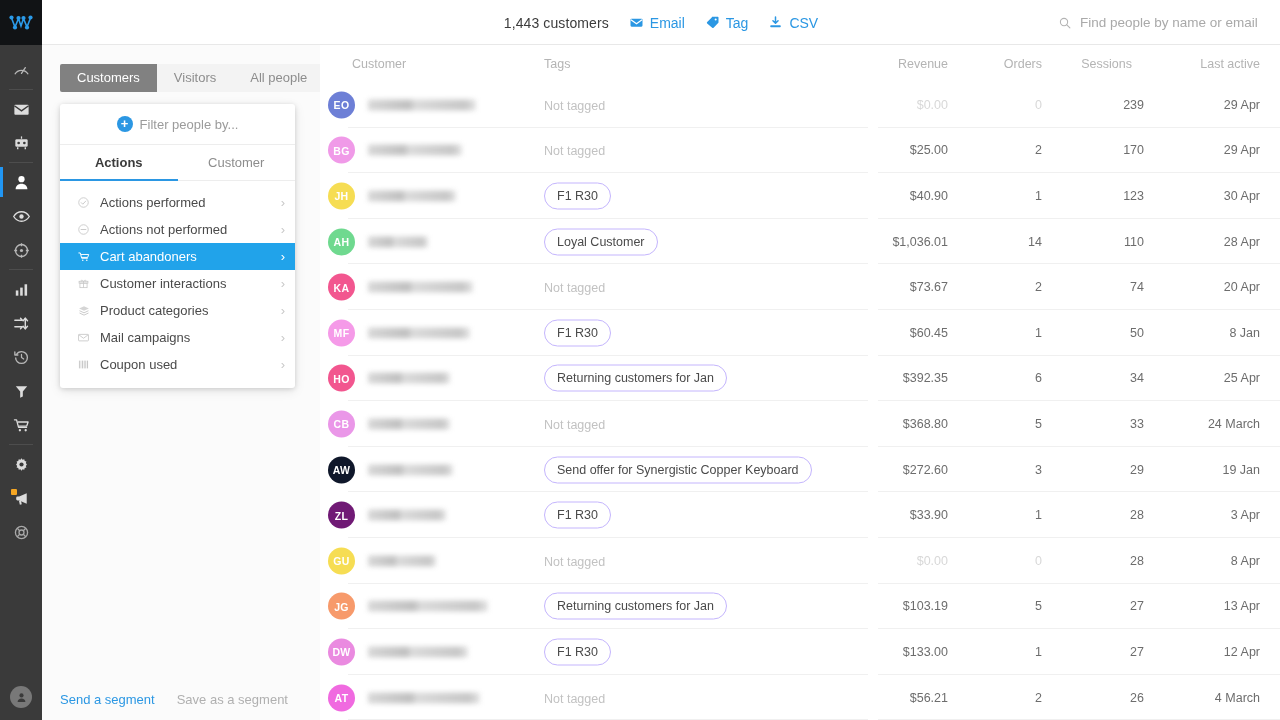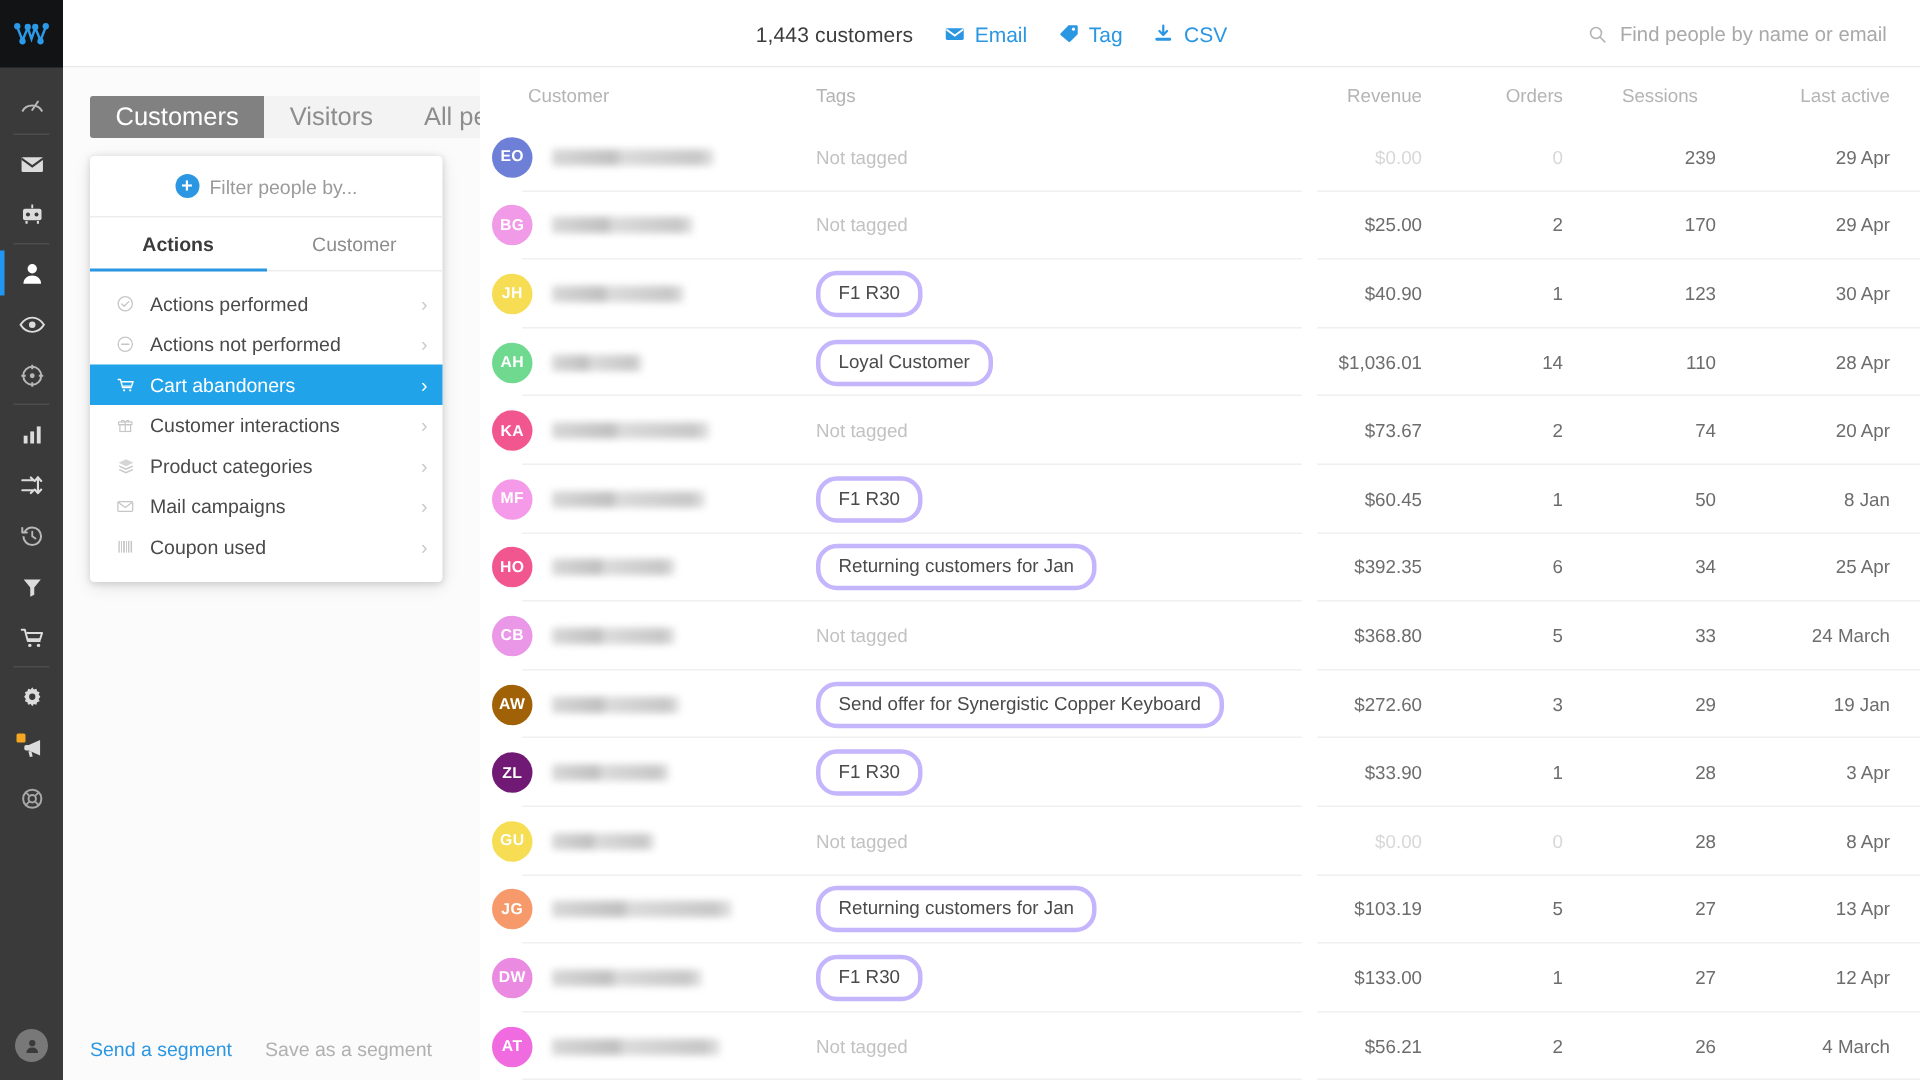--- a/index.html
+++ b/index.html
@@ -78,21 +78,21 @@
   #leftpanel {
     position: absolute; left: 42px; top: 45px; width: 278px; bottom: 0;
     background: #fbfbfb;
   }
   #seg-tabs {
     position: absolute; left: 18px; top: 19px;
     display: flex; background: #f3f3f3; border-radius: 2px; overflow: hidden;
   }
   .seg-tab {
     padding: 0 17px; height: 28px; line-height: 28px;
-    font-size: 17px; color: #8d8d8d; cursor: pointer; white-space: nowrap;
+    font-size: 13px; color: #8d8d8d; cursor: pointer; white-space: nowrap;
   }
   .seg-tab.active { background: #818181; color: #ffffff; }
 
   #filter-pop {
     position: absolute; left: 18px; top: 59px; width: 235px;
     background: #ffffff; border-radius: 3px;
     box-shadow: 0 1px 5px rgba(0,0,0,.14), 0 3px 12px rgba(0,0,0,.09);
   }
   #filter-head {
     height: 41px; display: flex; align-items: center; justify-content: center;
@@ -173,21 +173,21 @@
     position: absolute; left: 48px; top: 50%; transform: translateY(-50%);
     height: 11px; border-radius: 1px;
     background: linear-gradient(90deg,#d6d6d6 0%,#bdbdbd 38%,#d9d9d9 44%,#c4c4c4 90%,#e4e4e4 100%);
     filter: blur(2.4px); opacity: .95;
   }
   .tagcell {
     position: absolute; left: 224px; top: 50%; transform: translateY(-50%);
   }
   .tagpill {
     display: inline-block; padding: 5px 12px 6px;
-    border: 3px solid #c4b5fd; border-radius: 14px;
+    border: 1px solid #c4b5fd; border-radius: 14px;
     font-size: 12.5px; color: #4a4a4a; background: #fff; white-space: nowrap;
   }
   .tagnone { font-size: 12.5px; color: #c2c2c2; }
   .cell-num {
     position: absolute; top: 50%; transform: translateY(-50%);
     font-size: 12.5px; color: #6d6d6d; text-align: right;
   }
   .cell-num.muted { color: #d8d8d8; }
   .c-rev  { left: 548px; width: 80px; }
   .c-ord  { left: 660px; width: 62px; }
@@ -576,21 +576,21 @@
           <span class="namebar" style="width: 82px;"></span>
           <span class="tagcell"><span class="tagnone">Not tagged</span></span>
           <span class="cell-num c-rev">$368.80</span>
           <span class="cell-num c-ord">5</span>
           <span class="cell-num c-ses">33</span>
           <span class="cell-num c-last">24 March</span>
           <span class="rule-l"></span>
           <span class="rule-r"></span>
         </div>
         <div class="trow">
-          <span class="avatar" style="background: #a16207;">AW</span>
+          <span class="avatar" style="background: #0f172a;">AW</span>
           <span class="namebar" style="width: 85px;"></span>
           <span class="tagcell"><span class="tagpill">Send offer for Synergistic Copper Keyboard</span></span>
           <span class="cell-num c-rev">$272.60</span>
           <span class="cell-num c-ord">3</span>
           <span class="cell-num c-ses">29</span>
           <span class="cell-num c-last">19 Jan</span>
           <span class="rule-l"></span>
           <span class="rule-r"></span>
         </div>
         <div class="trow">

